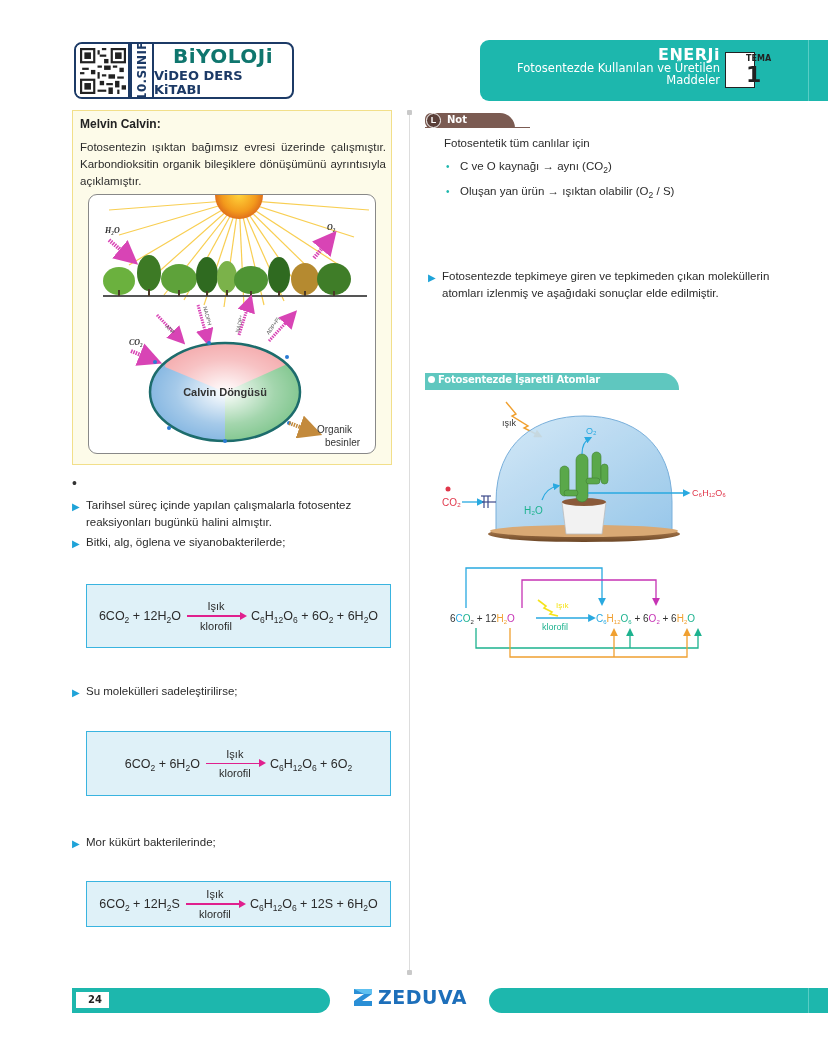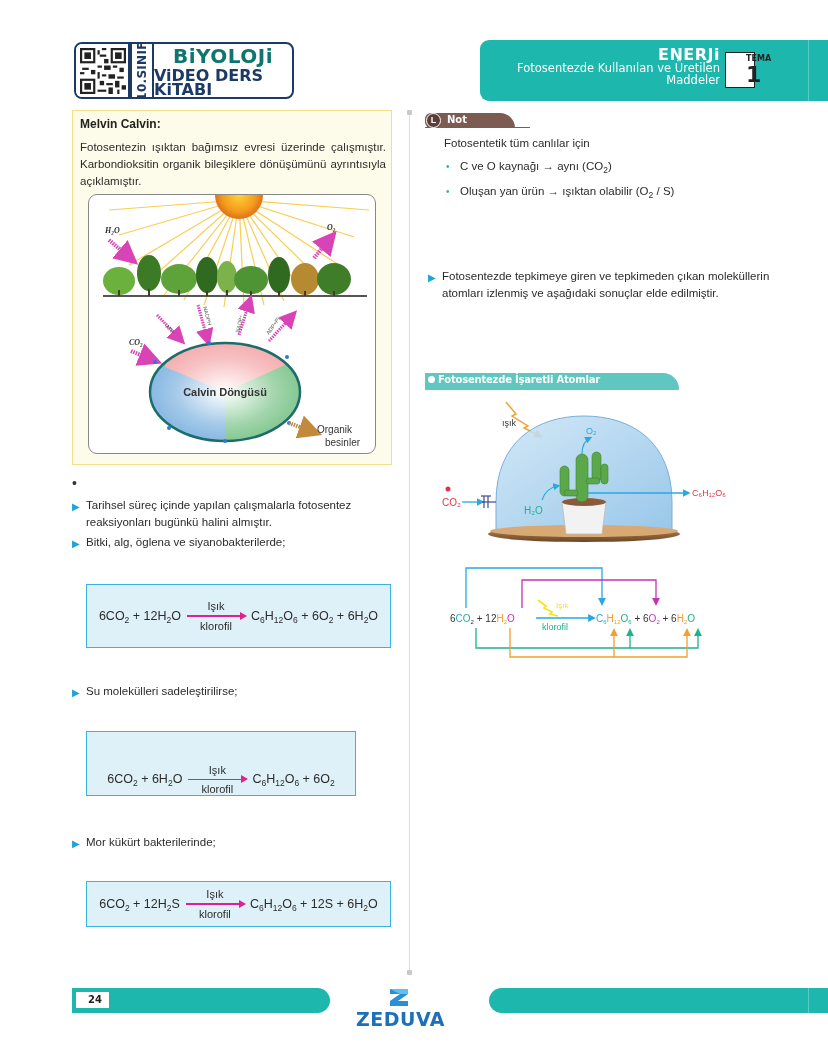--- a/index.html
+++ b/index.html
@@ -8,21 +8,21 @@
   .abs { position: absolute; }
 
   
   .brand-box { left: 74px; top: 42px; width: 220px; height: 57px; border: 2px solid #1c3a66; border-radius: 8px; background: #fff; display: flex; align-items: stretch; overflow: hidden; }
   .qr { width: 56px; height: 53px; background: #fff; border-right: 4px solid #1c3a66; padding: 4px; position: relative; }
   .qr svg { width: 46px; height: 46px; display: block; }
   .grade { width: 22px; display: flex; align-items: center; justify-content: center; border-right: 2px solid #1c3a66; }
   .grade span { transform: rotate(-90deg); white-space: nowrap; font-family: "DejaVu Sans", sans-serif; font-weight: bold; font-size: 12px; color: #1c3a66; letter-spacing: 0.3px; }
   .brand-text { flex: 1; display: flex; flex-direction: column; align-items: center; justify-content: center; }
   .brand-title { font-family: "DejaVu Sans", sans-serif; font-weight: bold; font-size: 20px; color: #0f766e; line-height: 22px; letter-spacing: 0.5px; }
-  .brand-sub { font-family: "DejaVu Sans", sans-serif; font-weight: bold; font-size: 16px; color: #1c3a66; line-height: 14px; margin-top: 2px; }
+  .brand-sub { font-family: "DejaVu Sans", sans-serif; font-weight: bold; font-size: 13px; color: #1c3a66; line-height: 14px; margin-top: 2px; }
 
   
   .topic-banner { left: 480px; top: 40px; width: 348px; height: 61px; background: #1db7ad; border-radius: 9px 0 0 9px; }
   .topic-divider { left: 808px; top: 40px; width: 1px; height: 61px; background: #59cdc5; }
   .topic-title { right: 108px; top: 45px; font-family: "DejaVu Sans", sans-serif; font-weight: bold; font-size: 16px; color: #fff; letter-spacing: 0.5px; text-align: right; }
   .topic-sub { right: 108px; top: 62px; width: 230px; font-family: "DejaVu Sans", sans-serif; font-size: 11.5px; color: #fff; text-align: right; line-height: 12px; }
   .tema { left: 725px; top: 52px; width: 30px; height: 36px; background: #fff; border: 1.5px solid #222; text-align: center; padding-left: 20px; }
   .tema-lbl { font-family: "DejaVu Sans", sans-serif; font-size: 8px; font-weight: bold; color: #222; line-height: 10px; display: block; margin-top: 1px; }
   .tema-num { font-family: "DejaVu Sans", sans-serif; font-size: 22px; font-weight: bold; color: #222; line-height: 22px; display: block; }
 
@@ -66,21 +66,21 @@
   .sect-line { left: 425px; top: 389px; width: 254px; height: 1px; background: #5fc7bf; }
   .sect-label { left: 428px; top: 374px; font-family: "DejaVu Sans", sans-serif; font-size: 10px; font-weight: bold; color: #fff; letter-spacing: -0.2px; }
   .sect-label .b { display: inline-block; width: 7px; height: 7px; background: #fff; border-radius: 50%; margin-right: 3px; vertical-align: 0px; }
 
   .dome-fig { left: 436px; top: 392px; width: 290px; height: 160px; }
   .track-fig { left: 444px; top: 560px; width: 270px; height: 105px; }
 
   
   .footer-left { left: 72px; top: 988px; width: 258px; height: 25px; background: #1db7ad; border-radius: 0 13px 13px 0; }
   .page-num { left: 76px; top: 992px; width: 33px; height: 16px; background: #fff; font-family: "DejaVu Sans", sans-serif; font-weight: bold; font-size: 10px; color: #222; padding-left: 12px; line-height: 16px; }
-  .logo { left: 352px; top: 986px; display: flex; align-items: center; flex-direction: column; }
+  .logo { left: 352px; top: 986px; display: flex; align-items: center; }
   .logo-text { font-family: "DejaVu Sans", sans-serif; font-weight: bold; font-size: 19px; color: #1d6fba; letter-spacing: 0.5px; margin-left: 4px; }
   .footer-right { left: 489px; top: 988px; width: 339px; height: 25px; background: #1db7ad; border-radius: 13px 0 0 13px; }
   .footer-right-div { left: 808px; top: 988px; width: 1px; height: 25px; background: #59cdc5; }
 </style>
 </head>
 <body>
 
 <div class="abs brand-box">
   <div class="qr">
     <svg viewBox="0 0 21 21">
@@ -275,21 +275,21 @@
         <span>klorofil</span>
       </span>
     <span><span>C</span><sub>6</sub><span>H</span><sub>12</sub><span>O</span><sub>6</sub><span> + 6O</span><sub>2</sub><span> + 6H</span><sub>2</sub><span>O</span></span>
   </div>
 </div>
 
 <div class="abs para" style="left:72px; top:683px; width:320px;">
   <div class="para-in"><span class="tri">▶</span><span>Su molekülleri sadeleştirilirse;</span></div>
 </div>
 
-<div class="abs eq-box" style="left:86px; top:731px; width:270px; height:65px;align-items:flex-end;">
+<div class="abs eq-box" style="left:86px; top:731px; width:305px; height:65px;">
   <div class="eq">
     <span><span>6CO</span><sub>2</sub><span> + 6H</span><sub>2</sub><span>O</span></span>
     <span class="arrowblk">
         <span>Işık</span>
         <span class="line"></span>
         <span>klorofil</span>
       </span>
     <span><span>C</span><sub>6</sub><span>H</span><sub>12</sub><span>O</span><sub>6</sub><span> + 6O</span><sub>2</sub></span>
   </div>
 </div>

